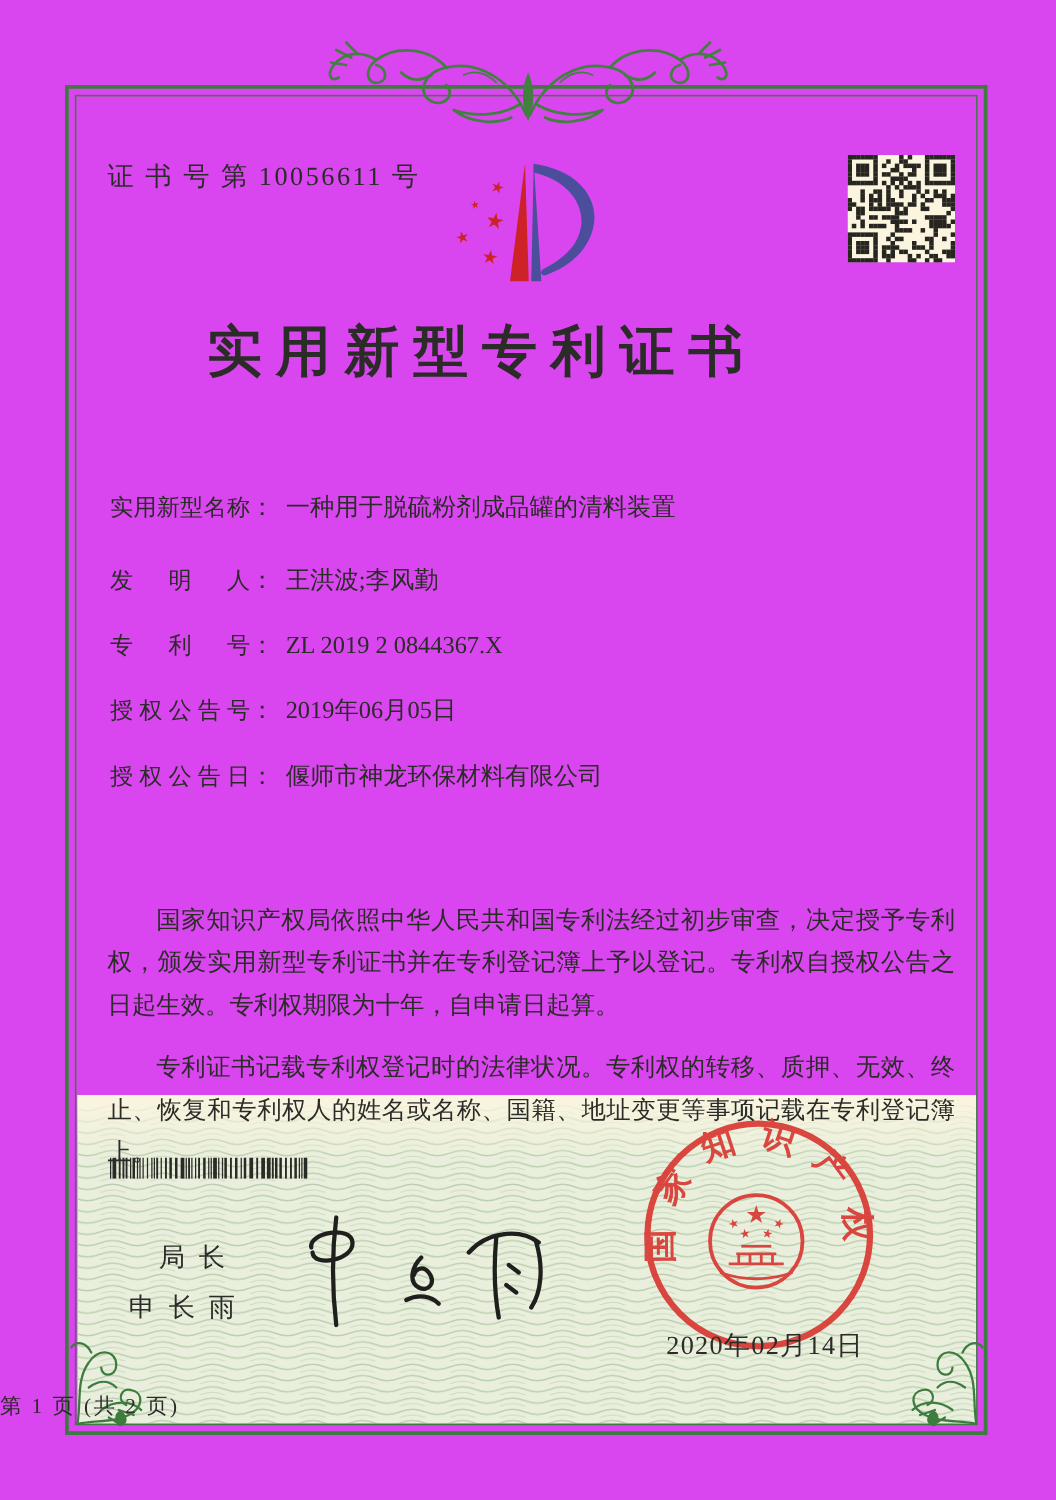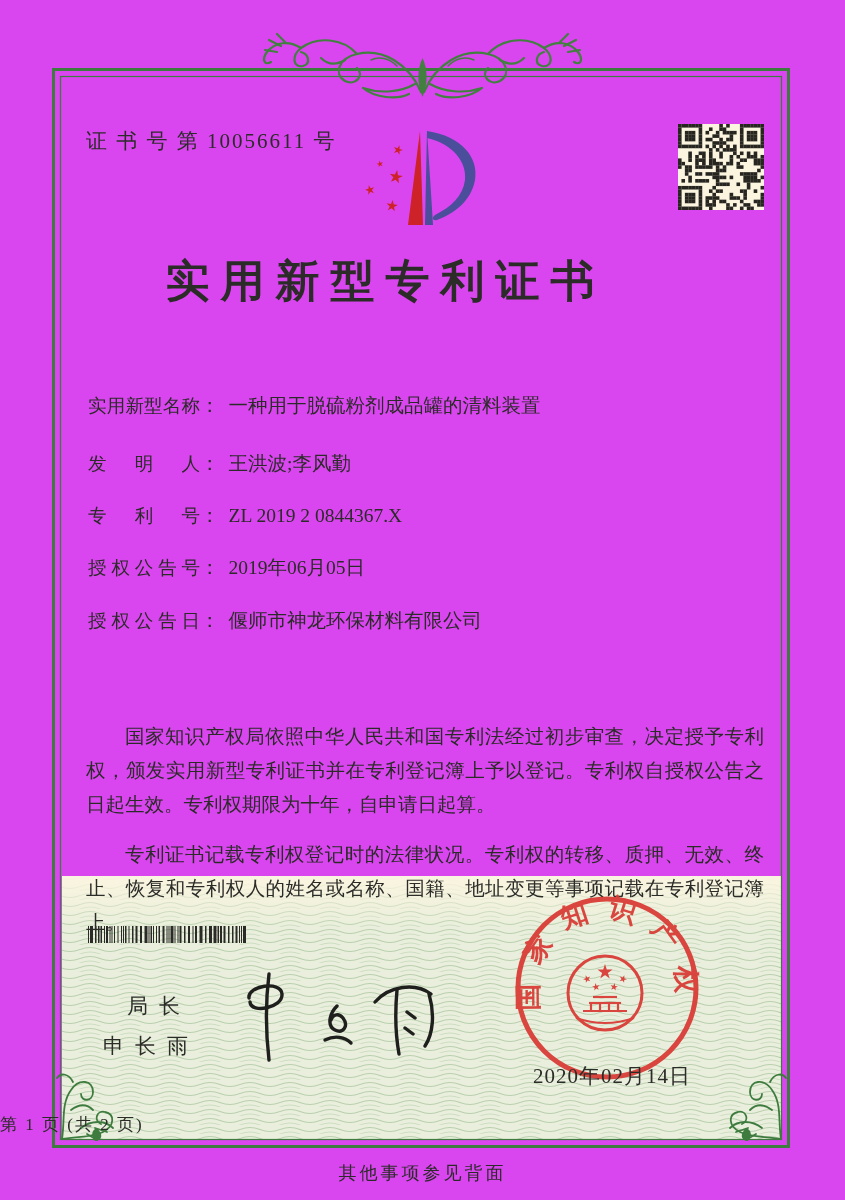--- a/index.html
+++ b/index.html
@@ -513,15 +513,14 @@
           <path d="M71,118 h44"></path>
           <path d="M64,125 Q93,135 122,125"></path>
         </g>
       </g>
     </g>
   </svg>
 
   <div class="abs seal-date">2020年02月14日</div>
 
   <div class="abs page-indicator">第 1 页 (共 2 页)</div>
-  <div class="abs back-note">其他事项参见背面</div>
 
 </div>
 
 </body></html>

